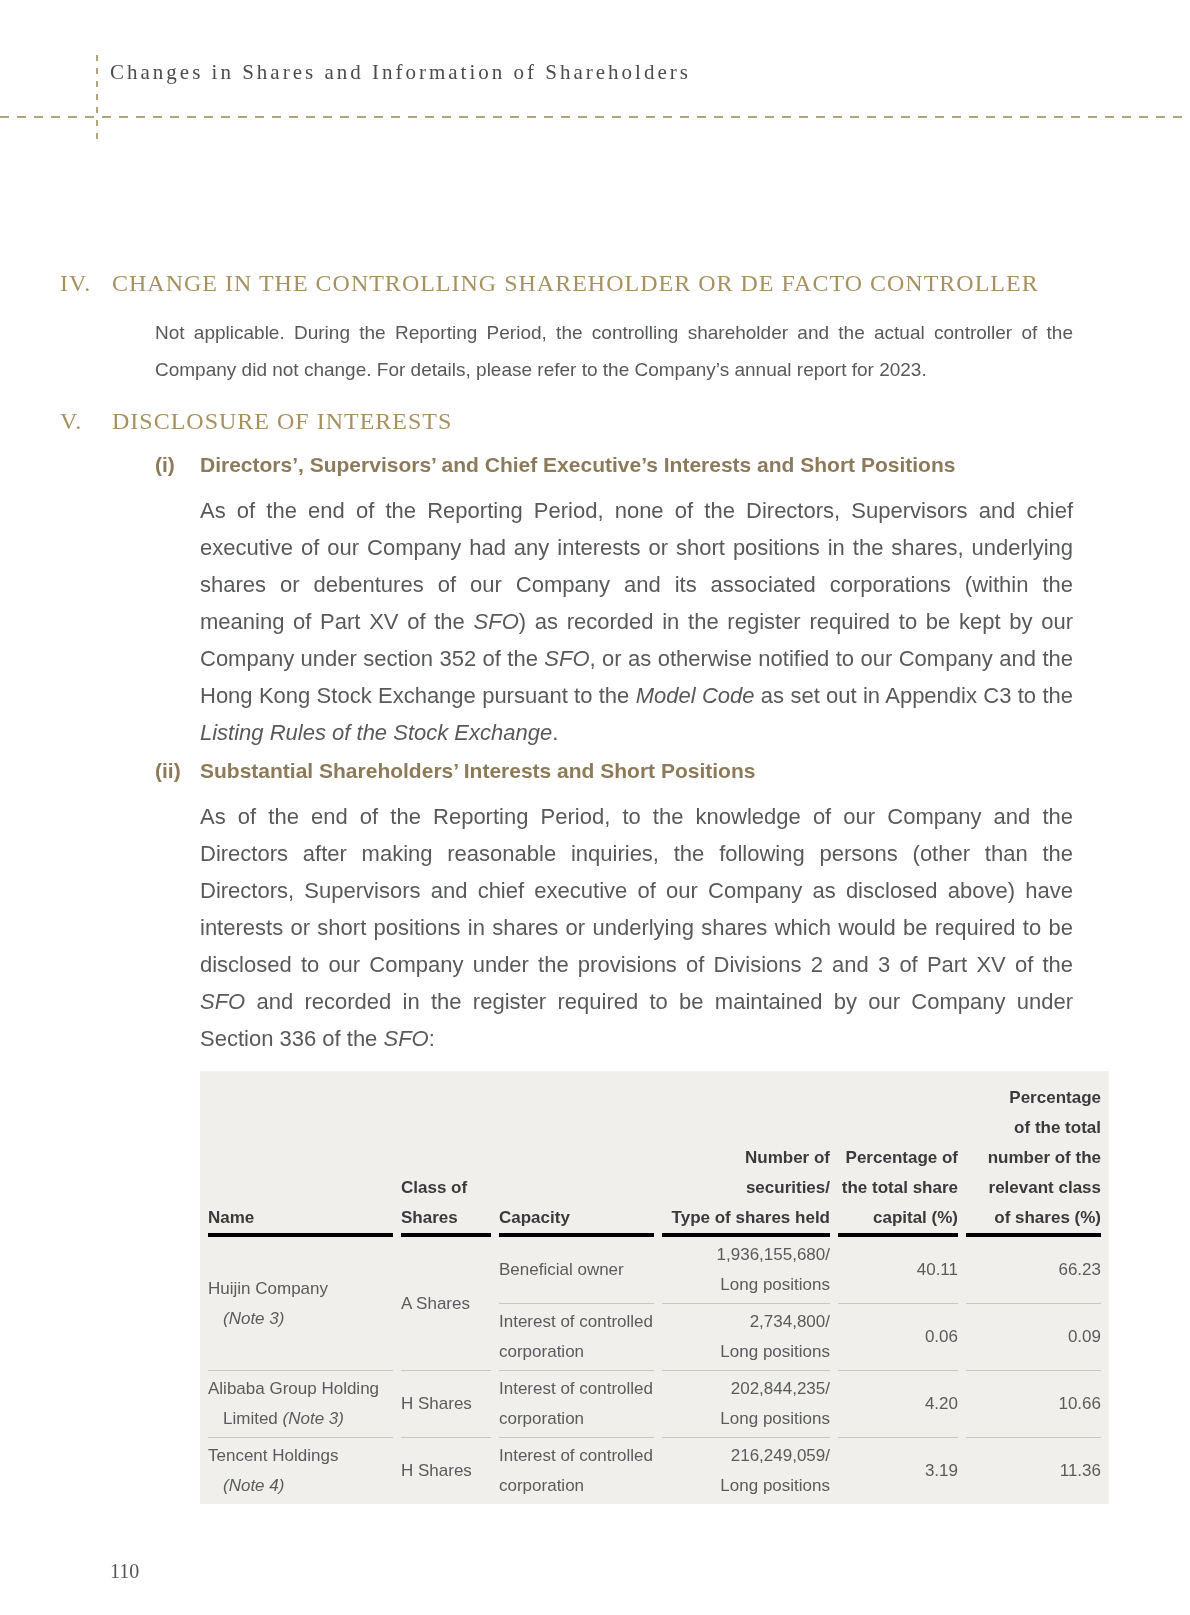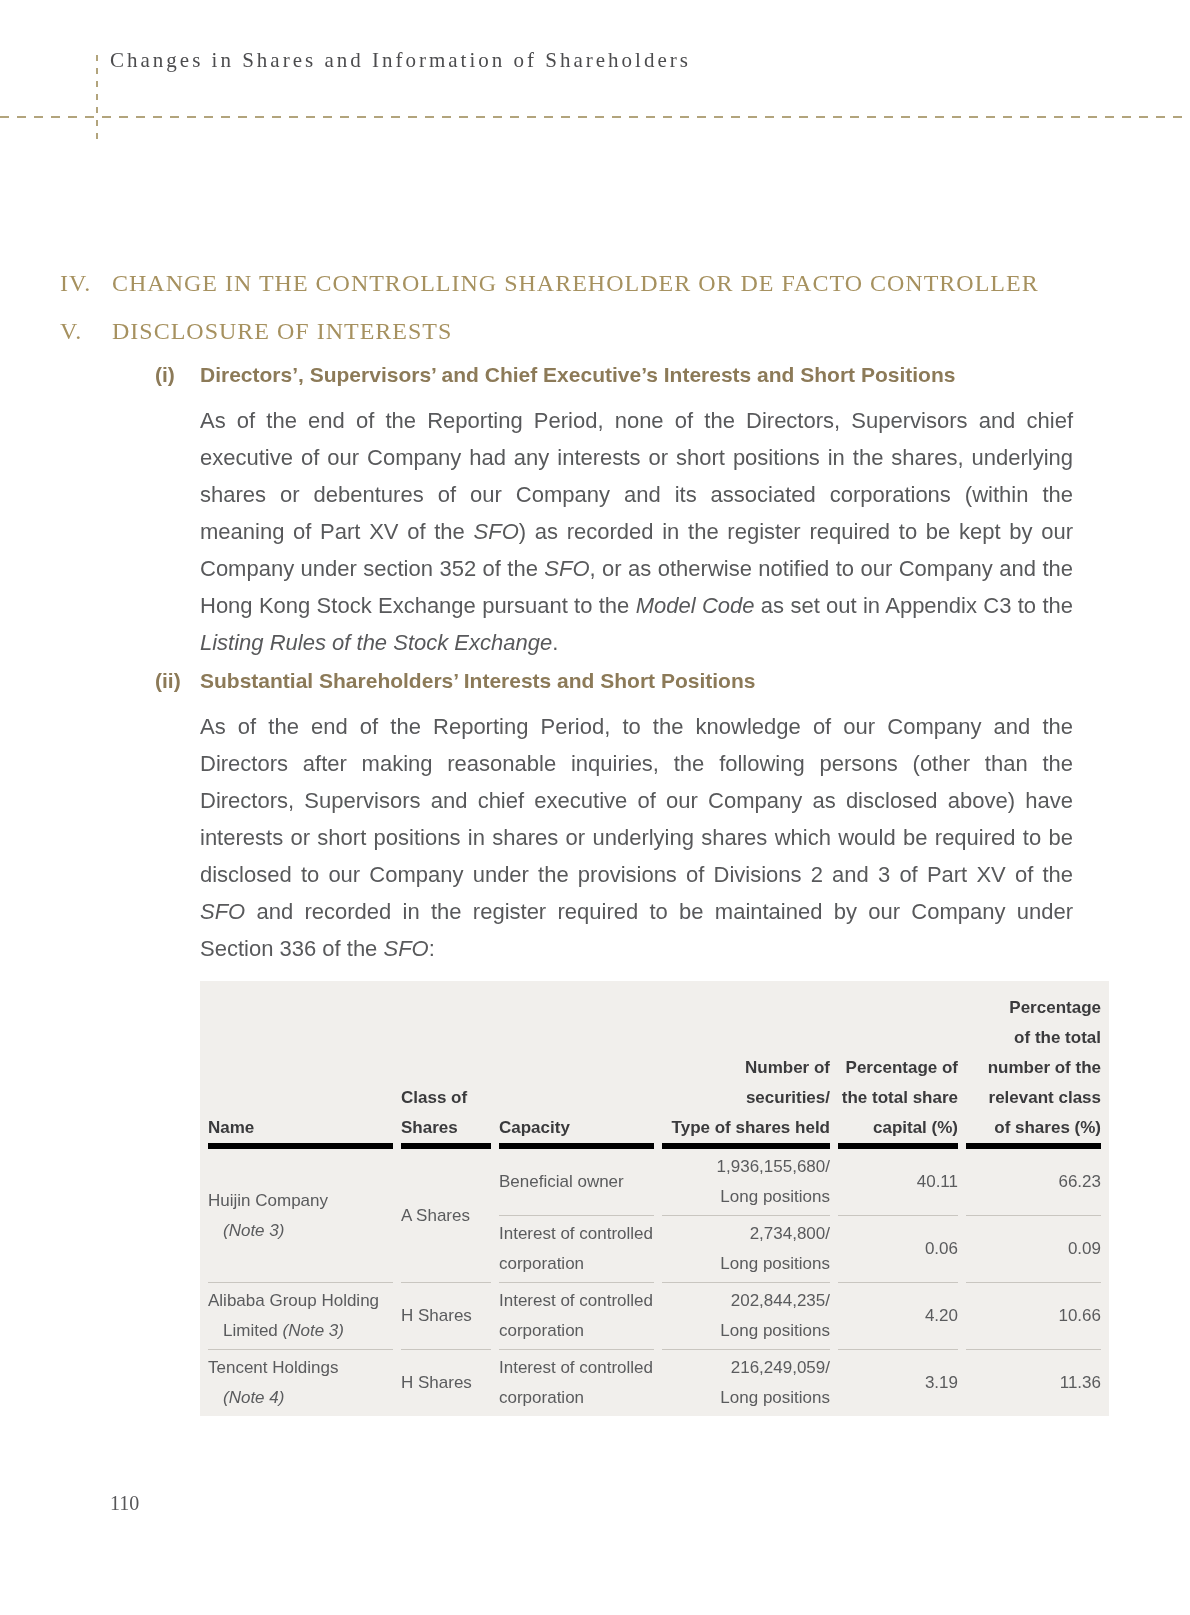--- a/index.html
+++ b/index.html
@@ -2,21 +2,21 @@
 <html><head>
 <meta charset="utf-8">
 <style>
   html,body{margin:0;padding:0;background:#ffffff;}
   .page{
     position:relative;width:1190px;height:1615px;background:#ffffff;overflow:hidden;
     font-family:"Liberation Sans", sans-serif;color:#58595b;
   }
   
   .hdr-title{
-    position:absolute;left:110px;top:48px;
+    position:absolute;left:110px;top:60px;
     font-family:"Liberation Serif", serif;font-size:21px;letter-spacing:3px;
     color:#4c4c4e;white-space:nowrap;
   }
   .vdash{
     position:absolute;left:96px;top:55px;width:2px;height:88px;
     background:repeating-linear-gradient(180deg,#b2a47c 0 6px,transparent 6px 13px);
   }
   .hdash{
     position:absolute;left:0;top:116px;width:1190px;height:2px;
     background:repeating-linear-gradient(90deg,#b2a47c 0 9px,transparent 9px 17px);
@@ -47,49 +47,50 @@
   .it{font-style:italic;}
   .ind{display:inline-block;margin-left:15px;}
   
   table.holdings{
     margin:14px 0 0 200px;width:909px;background:#f1efec;
     border-collapse:separate;border-spacing:8px 0;table-layout:fixed;
     font-size:17px;line-height:30px;color:#5a5b5d;
   }
   table.holdings th{
     font-weight:bold;color:#3a3a3c;vertical-align:bottom;
-    padding:12px 0 0 0;border-bottom:6px solid #000000;
+    padding:12px 0 0 0;border-bottom:4px solid #000000;
   }
   table.holdings td{
     padding:3px 0;vertical-align:middle;font-weight:normal;
   }
   td.bb{border-bottom:1px solid #c9c6c0;}
   .tl{text-align:left;}
   .tr{text-align:right;}
   
   .page-num{
-    position:absolute;left:110px;top:1492px;
+    position:absolute;left:110px;top:1560px;
     font-family:"Liberation Serif", serif;font-size:20px;color:#565658;
   }
 </style>
 </head>
 <body>
 
 <div class="page">
 
   <div class="vdash"></div>
   <div class="hdash"></div>
   <div class="hdr-title">Changes in Shares and Information of Shareholders</div>
 
   <div class="content">
 
     <div class="h1">
       <span class="rn">IV.</span>
       <span class="ht">CHANGE IN THE CONTROLLING SHAREHOLDER OR DE FACTO CONTROLLER</span>
     </div>
+    <div class="p-lvl1"><span>Not applicable. During the Reporting Period, the controlling shareholder and the actual controller of the Company did not change. For details, please refer to the Company’s annual report for 2023.</span></div>
 
     <div class="h1 v2">
       <span class="rn">V.</span>
       <span class="ht">DISCLOSURE OF INTERESTS</span>
     </div>
 
     <div class="h2 first">
       <span class="rn">(i)</span>
       <span class="ht">Directors’, Supervisors’ and Chief Executive’s Interests and Short Positions</span>
     </div>

